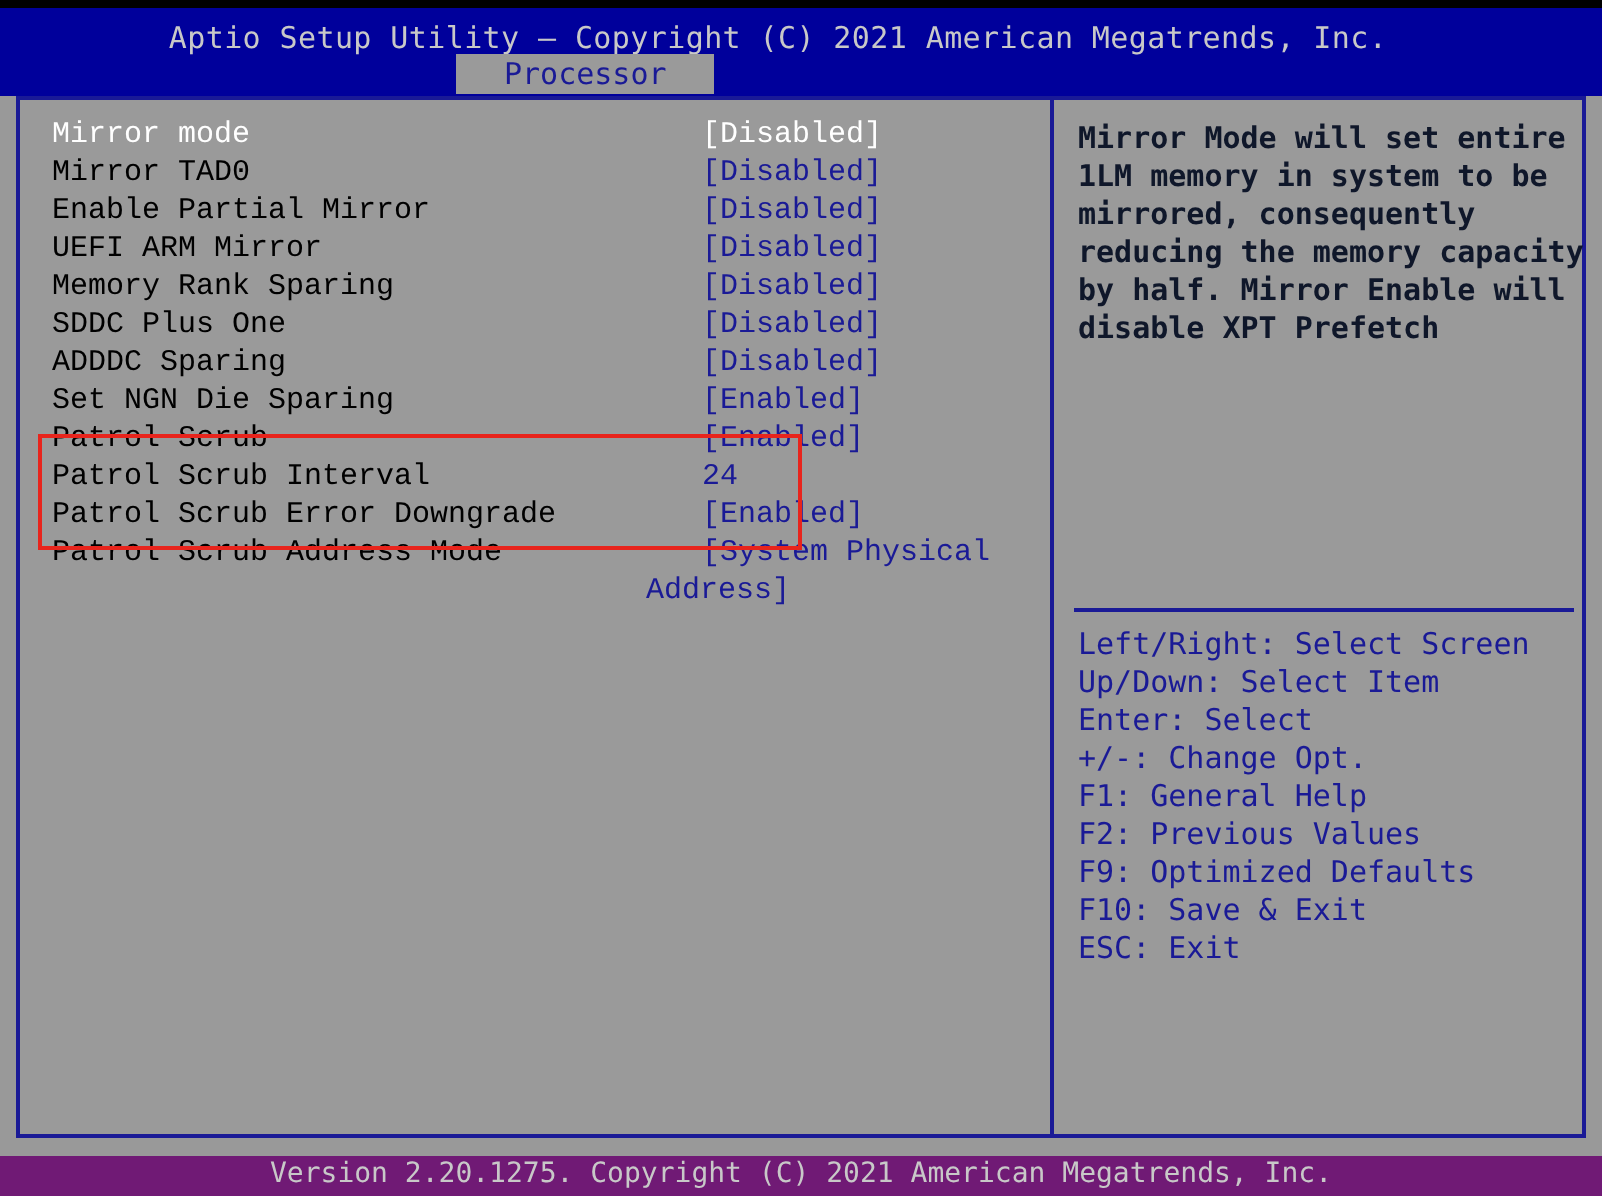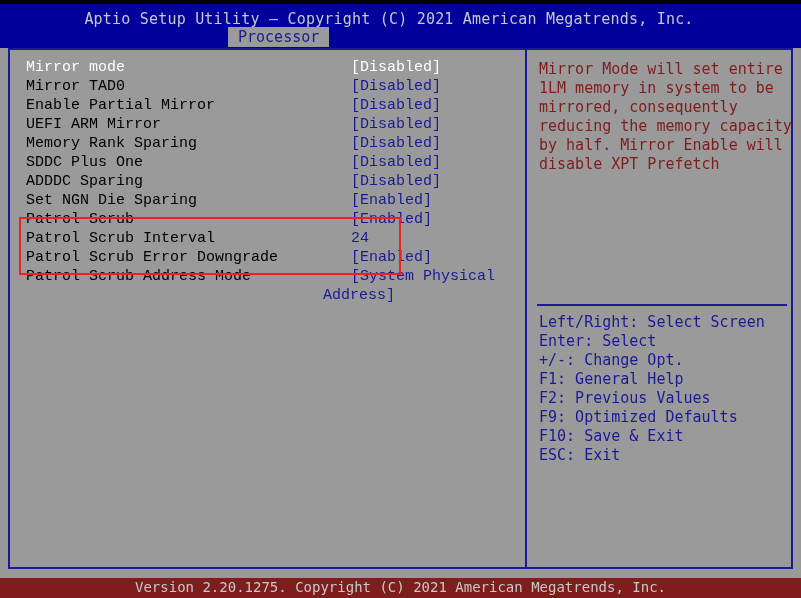--- a/index.html
+++ b/index.html
@@ -48,21 +48,21 @@
   }
   .tab-strip {
     position: absolute;
     left: 0; top: 27px;
     width: 801px; height: 20px;
   }
   .tab-active {
     position: absolute;
     left: 228px; top: 0px;
     height: 20px;
-    padding: 0 10px;
+    padding: 0 24px;
     background: #9a9a9a;
     color: #1a1a96;
     font-size: 15px;
     line-height: 20px;
     white-space: pre;
   }
 
   
   .panel-frame {
     position: absolute;
@@ -130,22 +130,23 @@
 
   
   .help-panel {
     position: absolute;
     left: 539px; top: 60px;
     width: 246px;
   }
   .help-line {
     font-size: 15px;
     line-height: 19px;
-    color: #7f1d1d;
-    white-space: pre;
+    color: #0f172a;
+    white-space: pre;
+    font-weight: bold;
   }
   .help-separator {
     position: absolute;
     left: 537px; top: 304px;
     width: 250px; height: 2px;
     background: #1a1a96;
   }
   .key-legend {
     position: absolute;
     left: 539px; top: 313px;
@@ -156,21 +157,21 @@
     line-height: 19px;
     color: #1a1a96;
     white-space: pre;
   }
 
   
   .footer-bar {
     position: absolute;
     left: 0; top: 578px;
     width: 801px; height: 20px;
-    background: #7f1d1d;
+    background: #701a75;
   }
   .footer-text {
     position: absolute;
     left: 0; top: 1px;
     width: 801px;
     text-align: center;
     color: #c8c8c8;
     font-size: 14px;
     white-space: pre;
   }
@@ -217,20 +218,21 @@
       <div class="help-line">mirrored, consequently</div>
       <div class="help-line">reducing the memory capacity</div>
       <div class="help-line">by half. Mirror Enable will</div>
       <div class="help-line">disable XPT Prefetch</div>
     </div>
 
   <div class="help-separator"></div>
 
   <div class="key-legend" id="key-legend">
       <div class="key-line">Left/Right: Select Screen</div>
+      <div class="key-line">Up/Down: Select Item</div>
       <div class="key-line">Enter: Select</div>
       <div class="key-line">+/-: Change Opt.</div>
       <div class="key-line">F1: General Help</div>
       <div class="key-line">F2: Previous Values</div>
       <div class="key-line">F9: Optimized Defaults</div>
       <div class="key-line">F10: Save &amp; Exit</div>
       <div class="key-line">ESC: Exit</div>
     </div>
 
   <div class="footer-bar">

